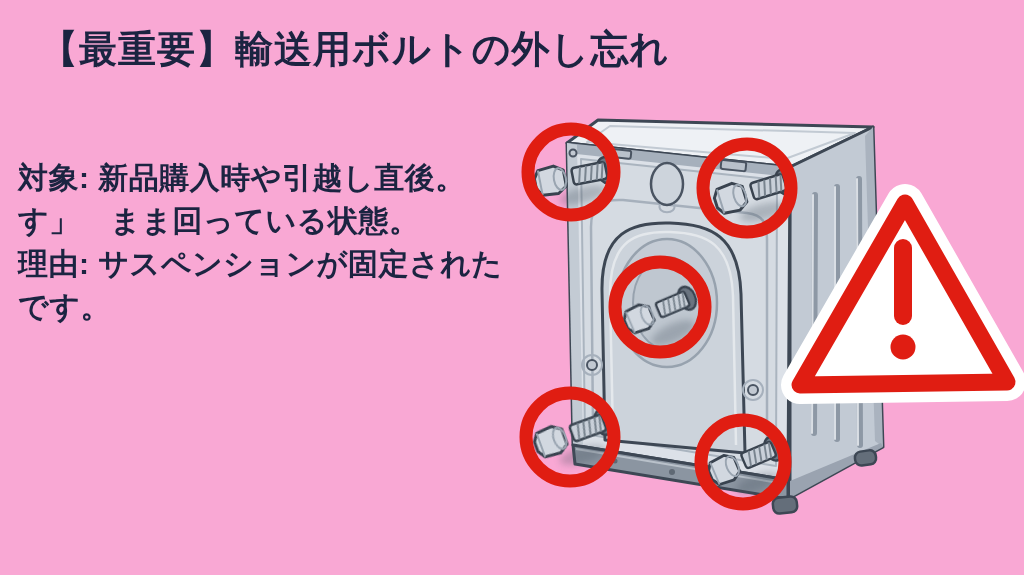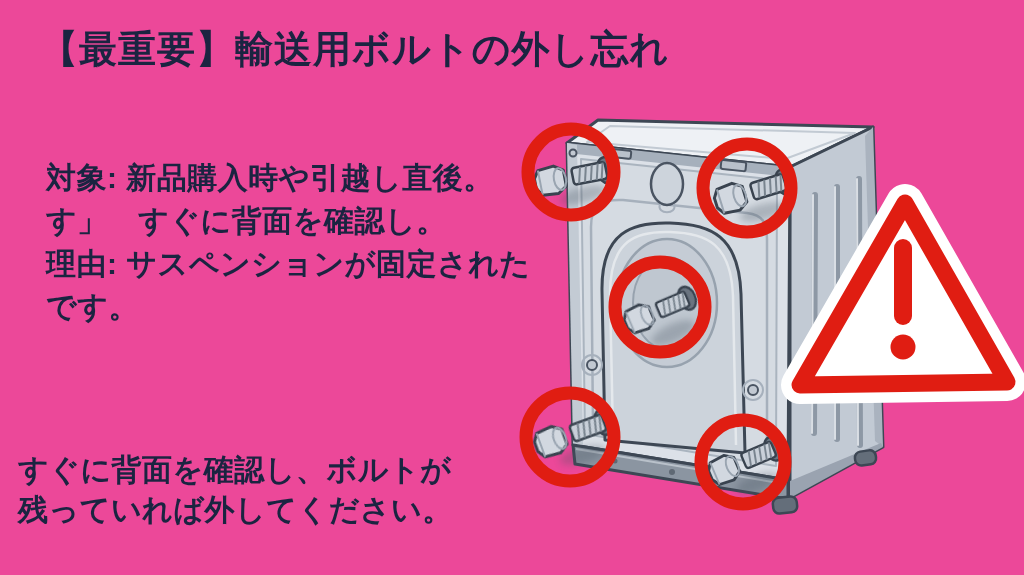--- a/index.html
+++ b/index.html
@@ -8,21 +8,21 @@
     width: 1024px;
     height: 575px;
     background: #ffffff;
     overflow: hidden;
     font-family: "Liberation Sans", "DejaVu Sans", sans-serif;
   }
   .slide {
     position: relative;
     width: 1024px;
     height: 575px;
-    background: #ec4899;
+    background: #f9a8d4;
   }
   .title {
     position: absolute;
     left: 40px;
     top: 26px;
     margin: 0;
     font-size: 38px;
     line-height: 46px;
     font-weight: 800;
     color: #1b2441;
@@ -35,21 +35,20 @@
     top: 156px;
   }
   .body-block .line {
     height: 43px;
     line-height: 43px;
     font-size: 30px;
     font-weight: 700;
     color: #1b2441;
     letter-spacing: 0.5px;
     white-space: nowrap;
-    margin-left: 28px;
   }
   .cta-block {
     position: absolute;
     left: 18px;
     top: 450px;
   }
   .cta-block .line {
     height: 40px;
     line-height: 40px;
     font-size: 30px;
@@ -69,29 +68,25 @@
 </style>
 </head>
 <body>
 
 <div class="slide">
 
   <h1 class="title">【最重要】輸送用ボルトの外し忘れ</h1>
 
   <div class="body-block">
     <div class="line">対象: 新品購入時や引越し直後。</div>
-    <div class="line">す」　すぐに背面を確認し。</div>
+    <div class="line">す」　まま回っている状態。</div>
     <div class="line">理由: サスペンションが固定された</div>
     <div class="line">です。</div>
   </div>
 
-  <div class="cta-block">
-    <div class="line">すぐに背面を確認し、ボルトが</div>
-    <div class="line">残っていれば外してください。</div>
-  </div>
 
   <svg class="illus" viewBox="0 0 510 480" aria-hidden="true">
     <defs>
       <filter id="softblur" x="-60%" y="-60%" width="220%" height="220%">
         <feGaussianBlur stdDeviation="3.5"></feGaussianBlur>
       </filter>
       <g id="bolt">
         <ellipse cx="52" cy="0" rx="9" ry="13" fill="#6a7480" stroke="#39434f" stroke-width="2.5"></ellipse>
         <rect x="18" y="-8.5" width="34" height="17" rx="3" fill="#c9d0d9" stroke="#39434f" stroke-width="2.5"></rect>
         <g stroke="#79848f" stroke-width="2">

